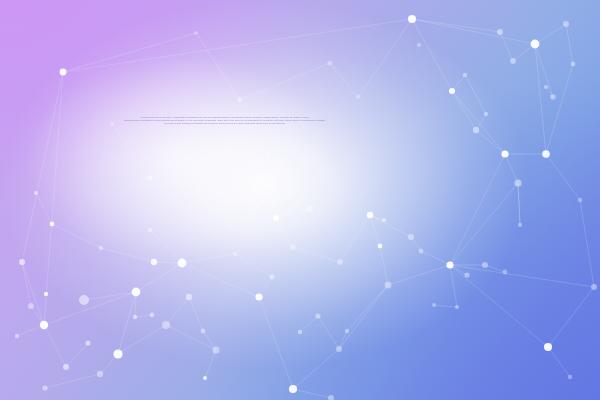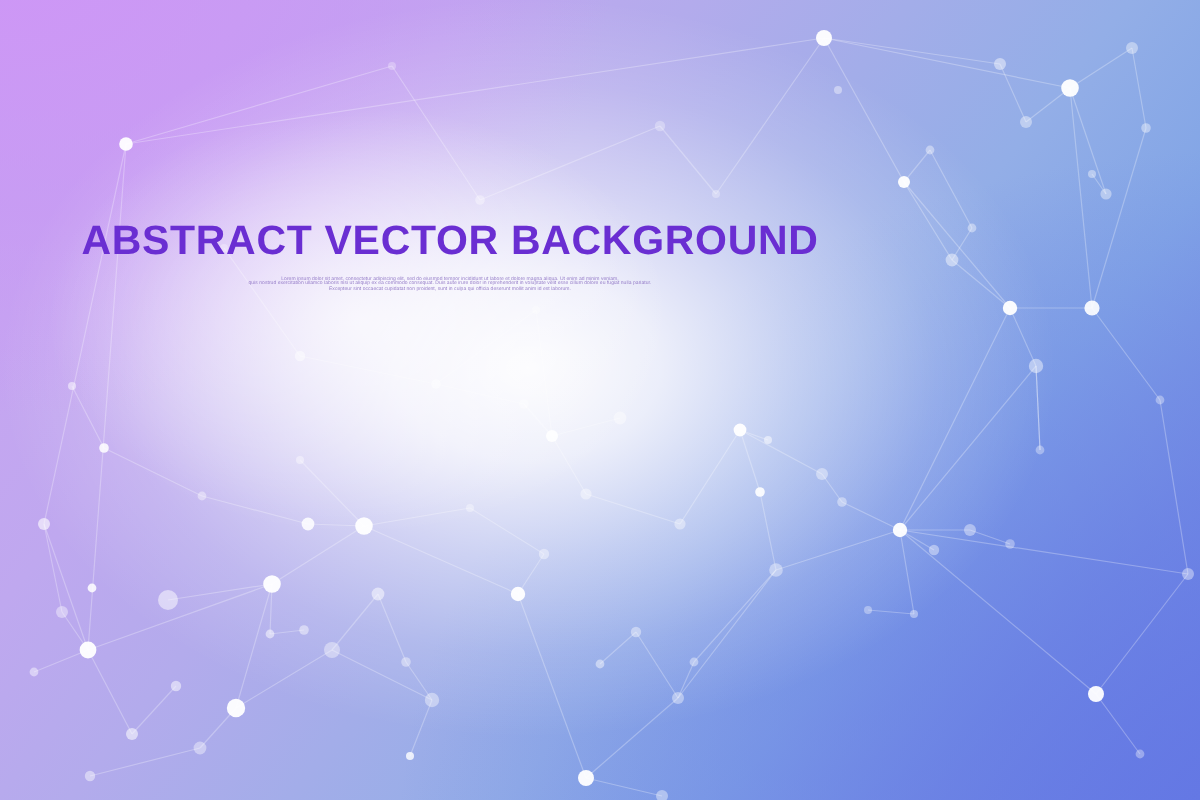--- a/index.html
+++ b/index.html
@@ -294,21 +294,20 @@
         <circle cx="358" cy="97" r="2" fill="#ffffff" fill-opacity="0.3"></circle>
         <circle cx="196" cy="33" r="2" fill="#ffffff" fill-opacity="0.28"></circle>
         <circle cx="112" cy="124" r="2" fill="#ffffff" fill-opacity="0.3"></circle>
         <circle cx="268" cy="155" r="2" fill="#ffffff" fill-opacity="0.3"></circle>
         <circle cx="594" cy="287" r="3" fill="#ffffff" fill-opacity="0.4"></circle>
         <circle cx="570" cy="377" r="2.2" fill="#ffffff" fill-opacity="0.35"></circle>
       </g>
   </svg>
 
   <div class="text-block">
-    <h1 class="title">ABSTRACT VECTOR BACKGROUND</h1>
     <div class="body-copy">
       <p class="l1">Lorem ipsum dolor sit amet, consectetur adipiscing elit, sed do eiusmod tempor incididunt ut labore et dolore magna aliqua. Ut enim ad minim veniam,</p>
       <p class="l2">quis nostrud exercitation ullamco laboris nisi ut aliquip ex ea commodo consequat. Duis aute irure dolor in reprehenderit in voluptate velit esse cillum dolore eu fugiat nulla pariatur.</p>
       <p class="l3">Excepteur sint occaecat cupidatat non proident, sunt in culpa qui officia deserunt mollit anim id est laborum.</p>
     </div>
   </div>
 
 </div>
 
 </body></html>

